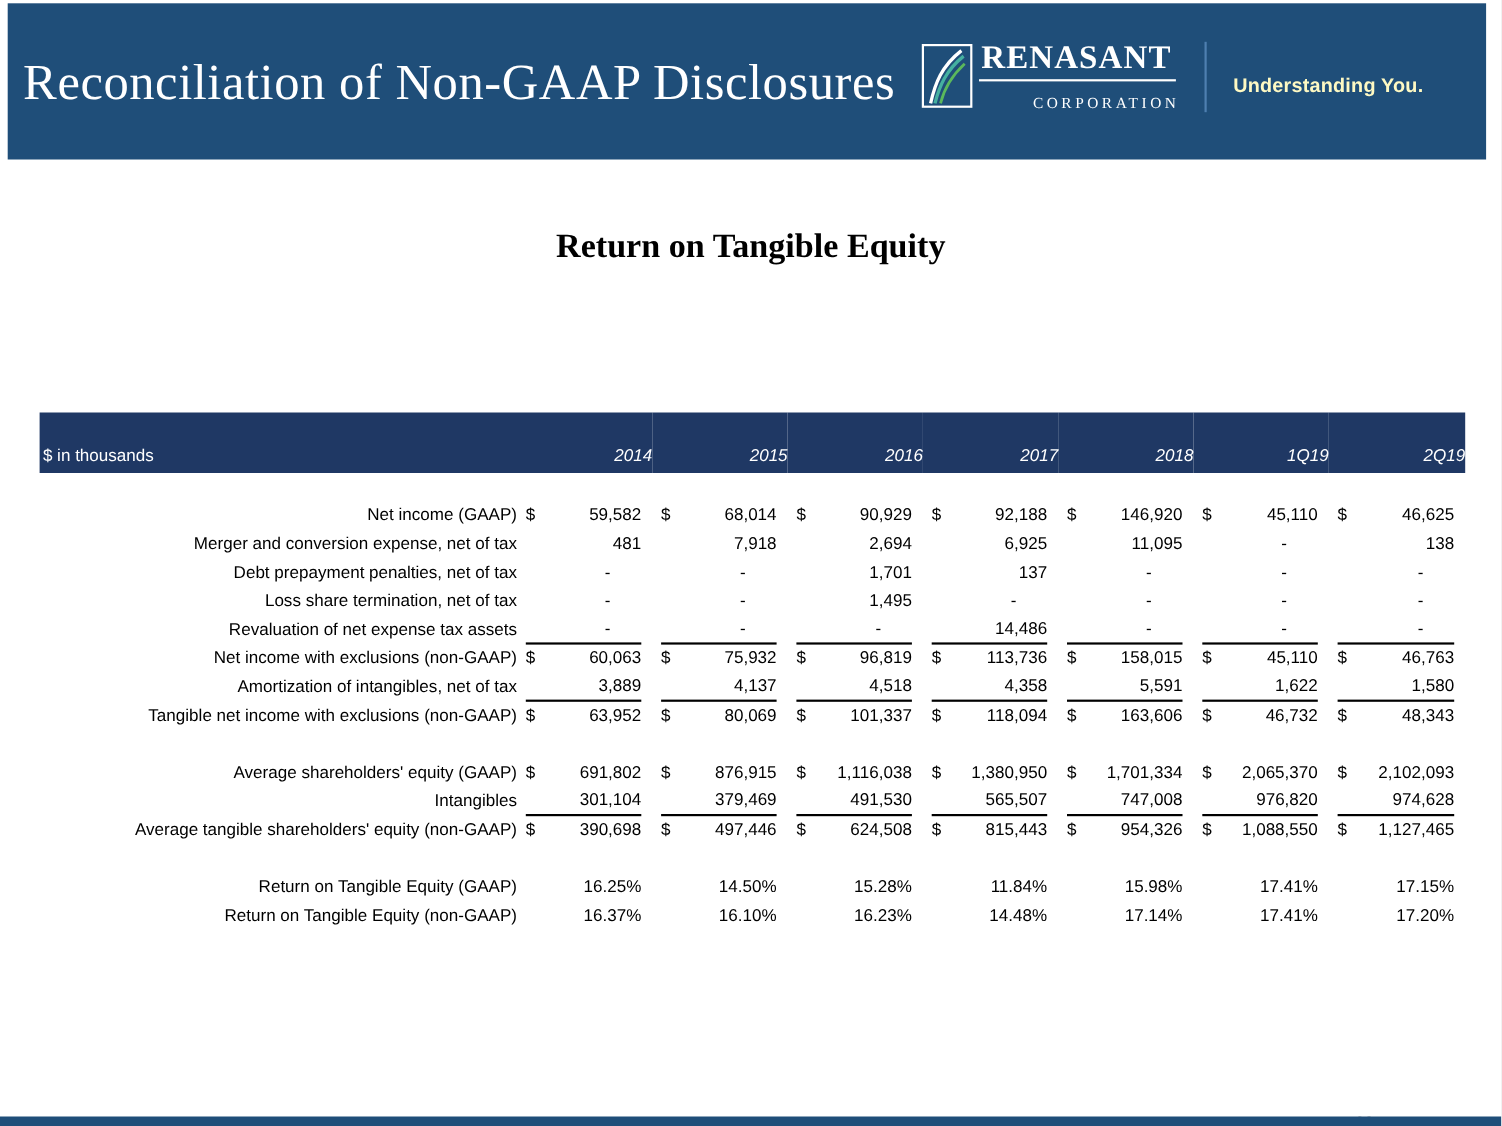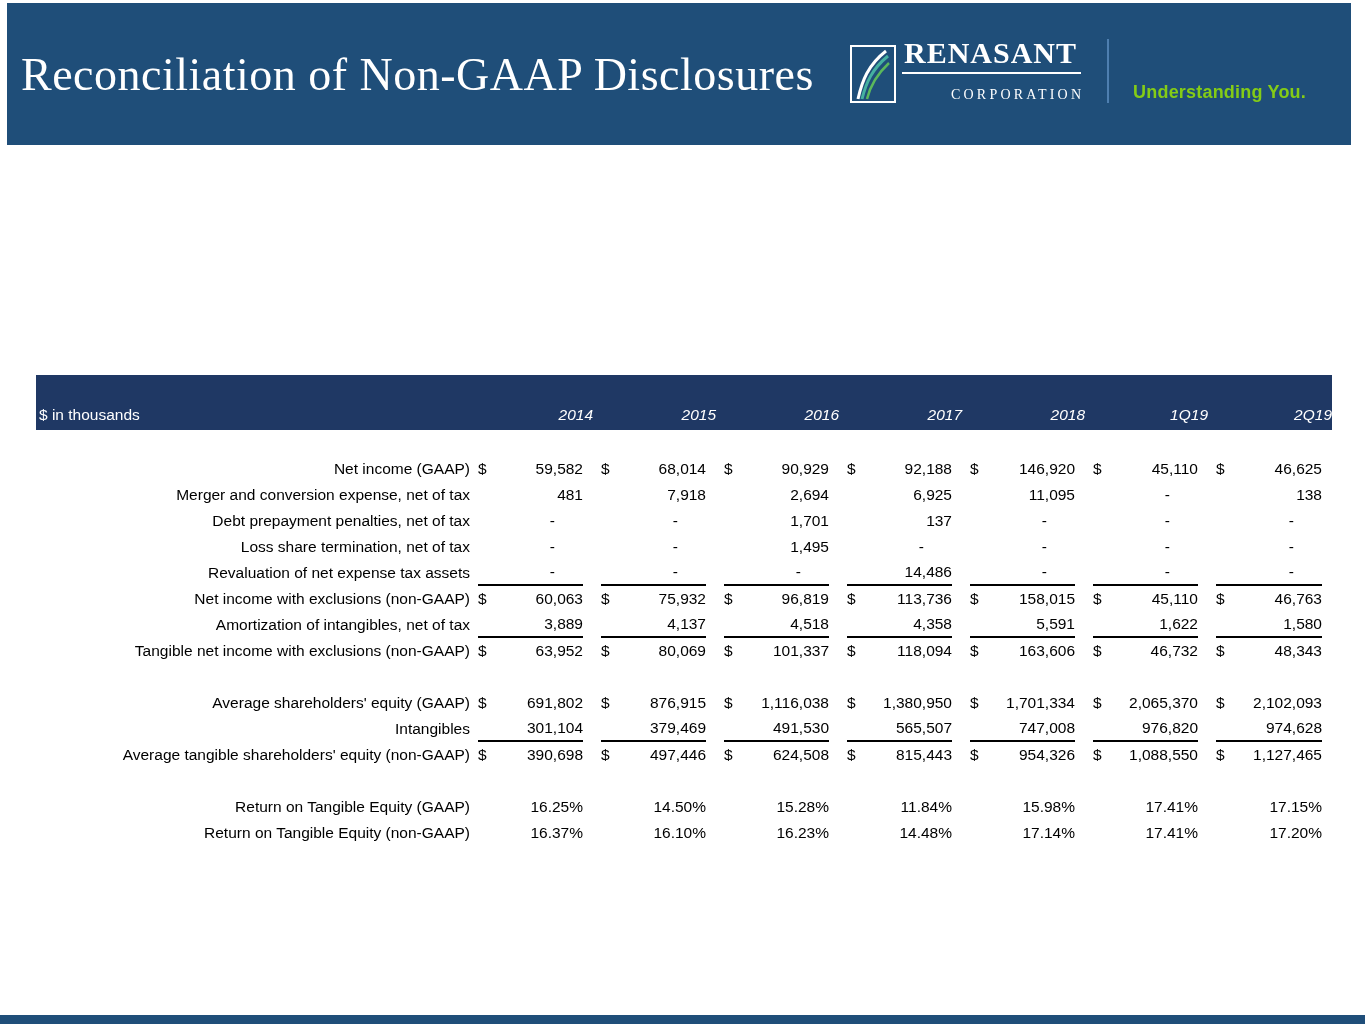--- a/index.html
+++ b/index.html
@@ -9,34 +9,34 @@
   }
   
   .topbar{
     position:absolute;left:7px;top:3px;width:1344px;height:142px;
     background:#1F4E79;display:flex;align-items:center;
   }
   .slide-title{
     margin:0 0 0 14px;font-family:"Liberation Serif",serif;font-weight:400;
     font-size:46px;color:#ffffff;letter-spacing:.5px;white-space:nowrap;flex:0 0 auto;
   }
-  .brand{position:absolute;right:45px;top:33px;display:flex;align-items:flex-end;}
+  .brand{position:absolute;right:57px;top:33px;display:flex;align-items:flex-start;}
   .logo-mark{width:42px;height:54px;border:2px solid #ffffff;margin-top:4px;flex:0 0 auto;}
   .logo-mark svg{display:block;width:100%;height:100%;}
   .logo-text{margin-left:6px;}
   .logo-name{
     font-family:"Liberation Serif",serif;color:#fff;font-size:30px;font-weight:700;
     letter-spacing:1px;line-height:30px;padding:2px 4px 4px 2px;border-bottom:2px solid #fff;
   }
   .logo-sub{
     font-family:"Liberation Serif",serif;color:#fff;font-size:14px;letter-spacing:3.2px;
     margin-right:-3.2px;text-align:right;padding-top:13px;
   }
   .brand-divider{width:2px;height:64px;background:#4E7FB0;margin:2px 24px 0 26px;}
-  .tagline{color:#84cc16;font-size:18px;font-weight:700;margin-top:20px;letter-spacing:.2px;}
+  .tagline{color:#fef9c3;font-size:18px;font-weight:700;margin-top:32px;letter-spacing:.2px;}
   
   .subtitle{
     position:absolute;left:0;top:206px;width:1365px;margin:0;text-align:center;
     font-family:"Liberation Serif",serif;font-size:31px;font-weight:700;color:#000;
   }
   
   .fin-table{
     position:absolute;left:36px;top:375px;width:1296px;border-collapse:collapse;
     table-layout:fixed;font-size:15.5px;
   }
@@ -78,20 +78,21 @@
       </div>
       <div class="logo-text">
         <div class="logo-name">RENASANT</div>
         <div class="logo-sub">CORPORATION</div>
       </div>
       <div class="brand-divider"></div>
       <div class="tagline">Understanding You.</div>
     </div>
   </header>
 
+  <h2 class="subtitle">Return on Tangible Equity</h2>
 
   <table class="fin-table">
     <colgroup>
       <col style="width:434px">
       <col style="width:123px">
         <col style="width:123px">
         <col style="width:123px">
       <col style="width:123px">
         <col style="width:123px">
         <col style="width:123px">

